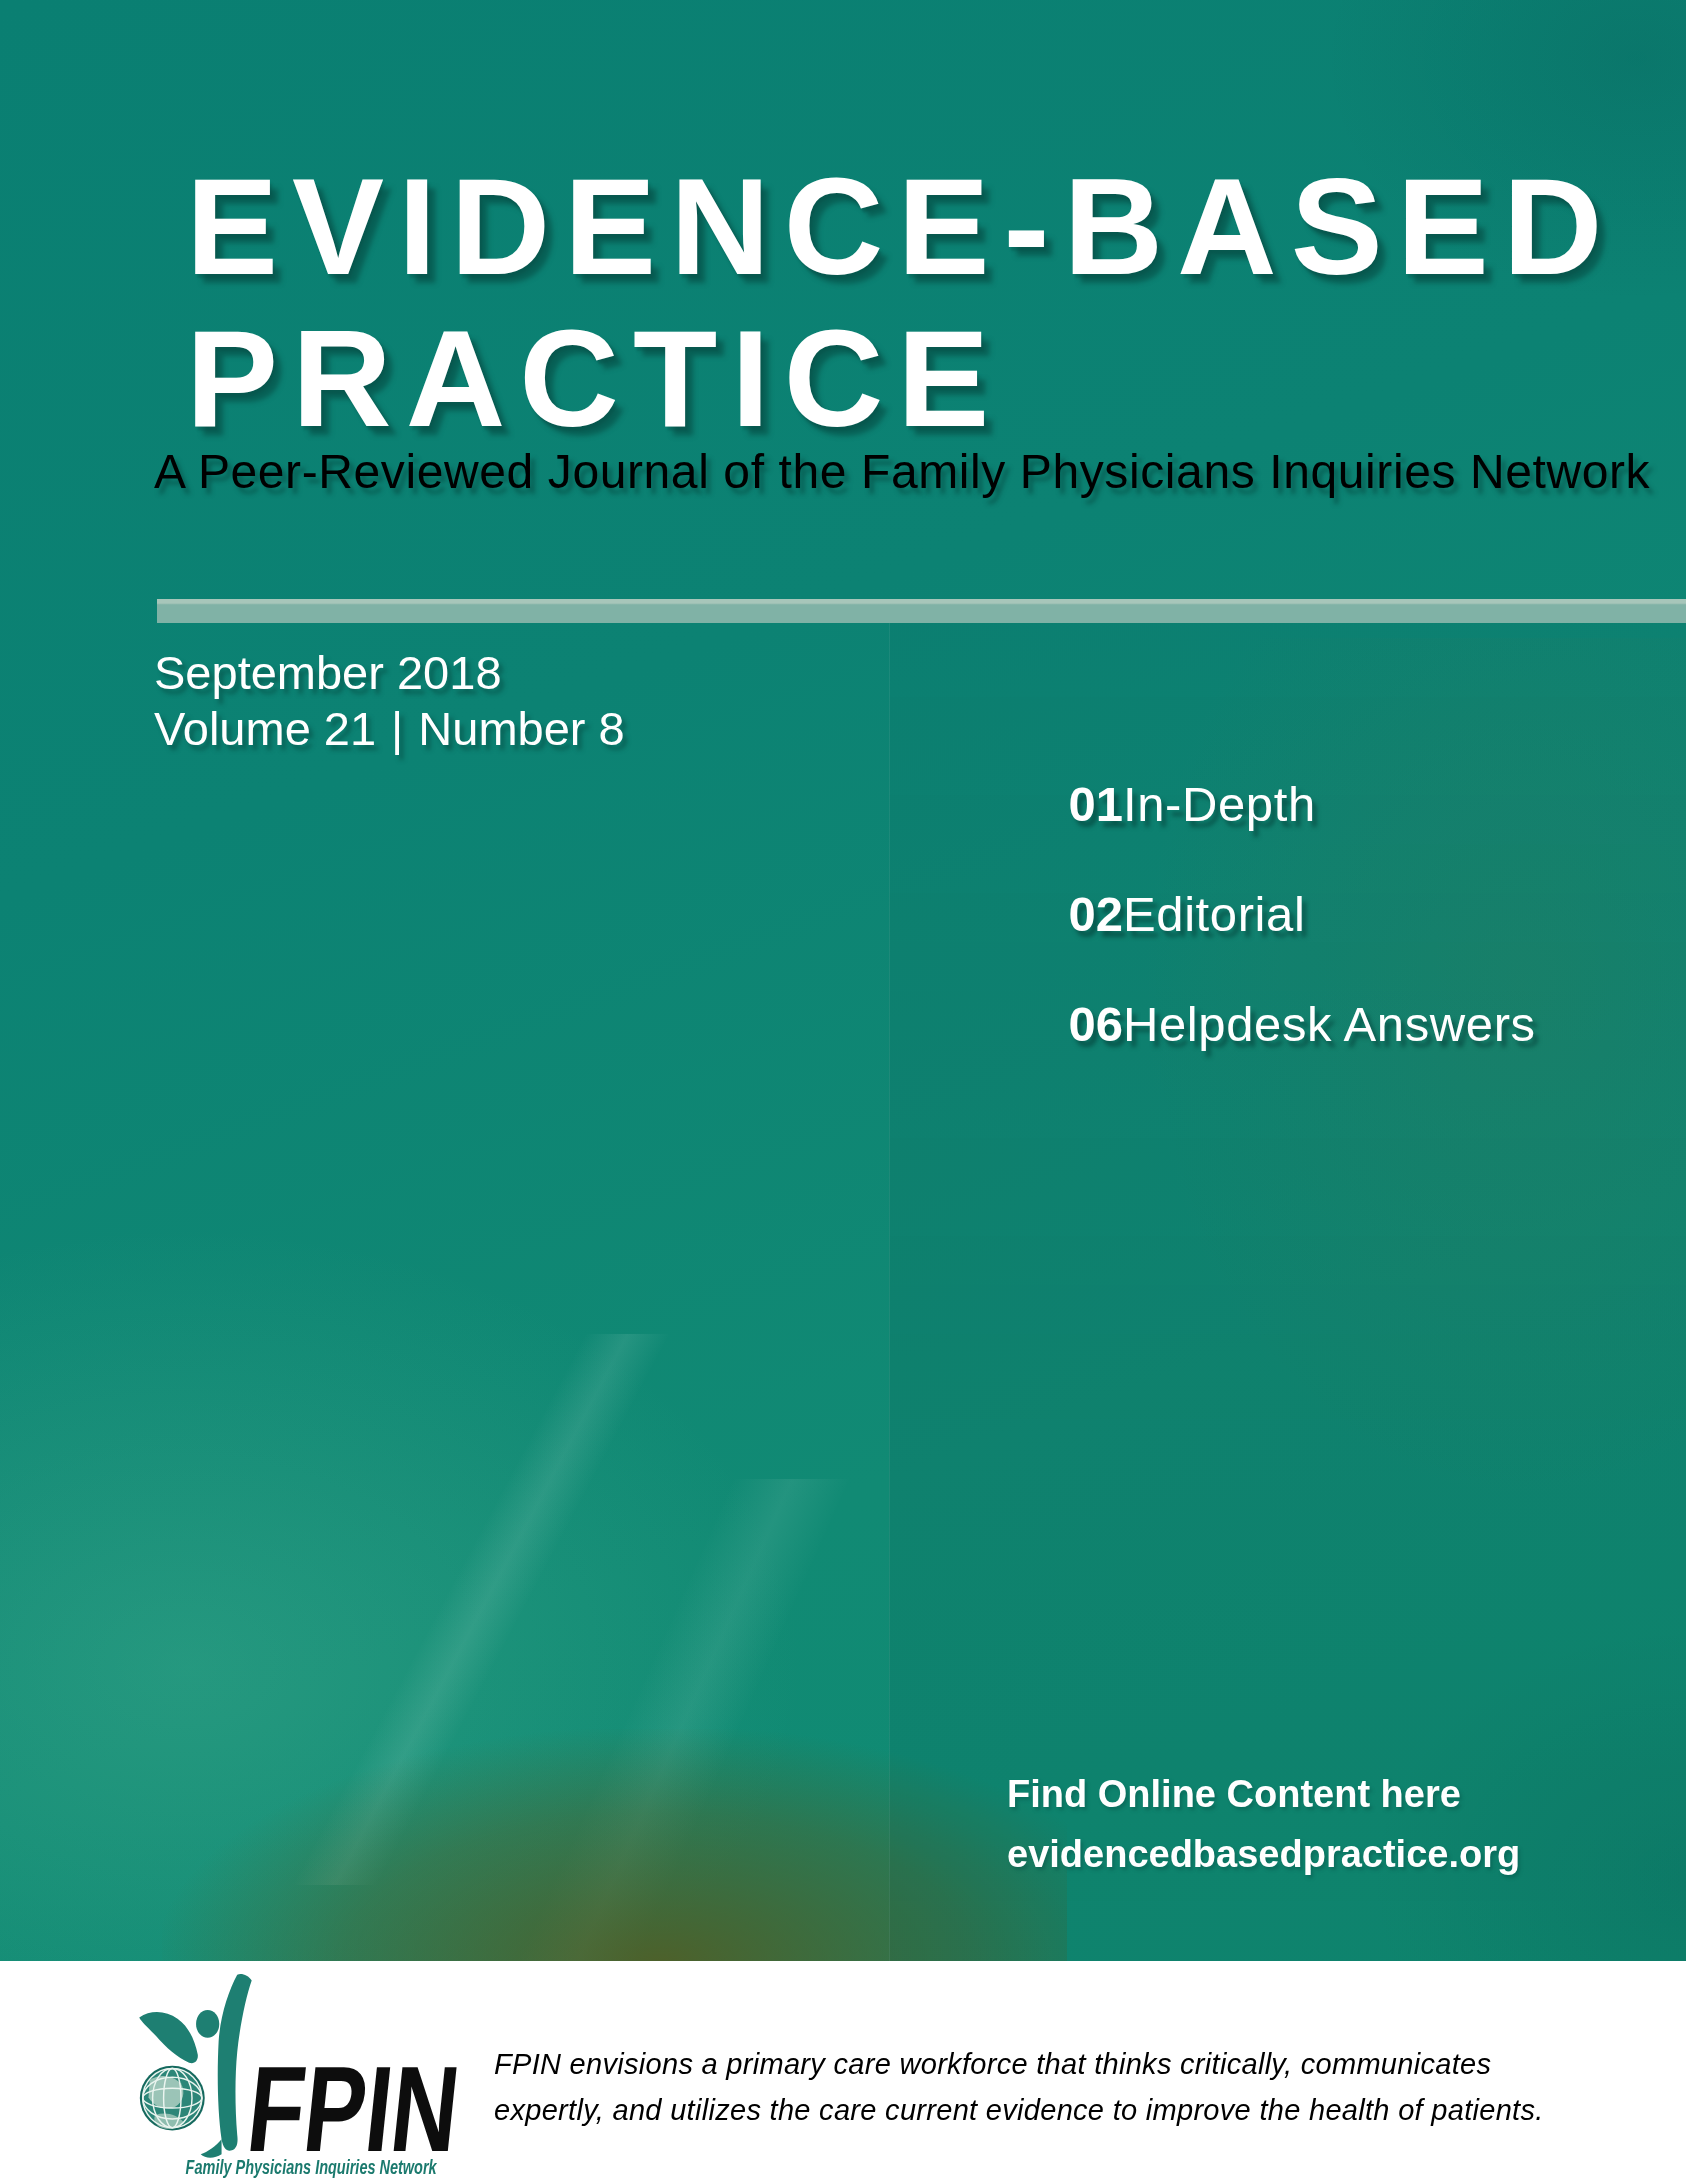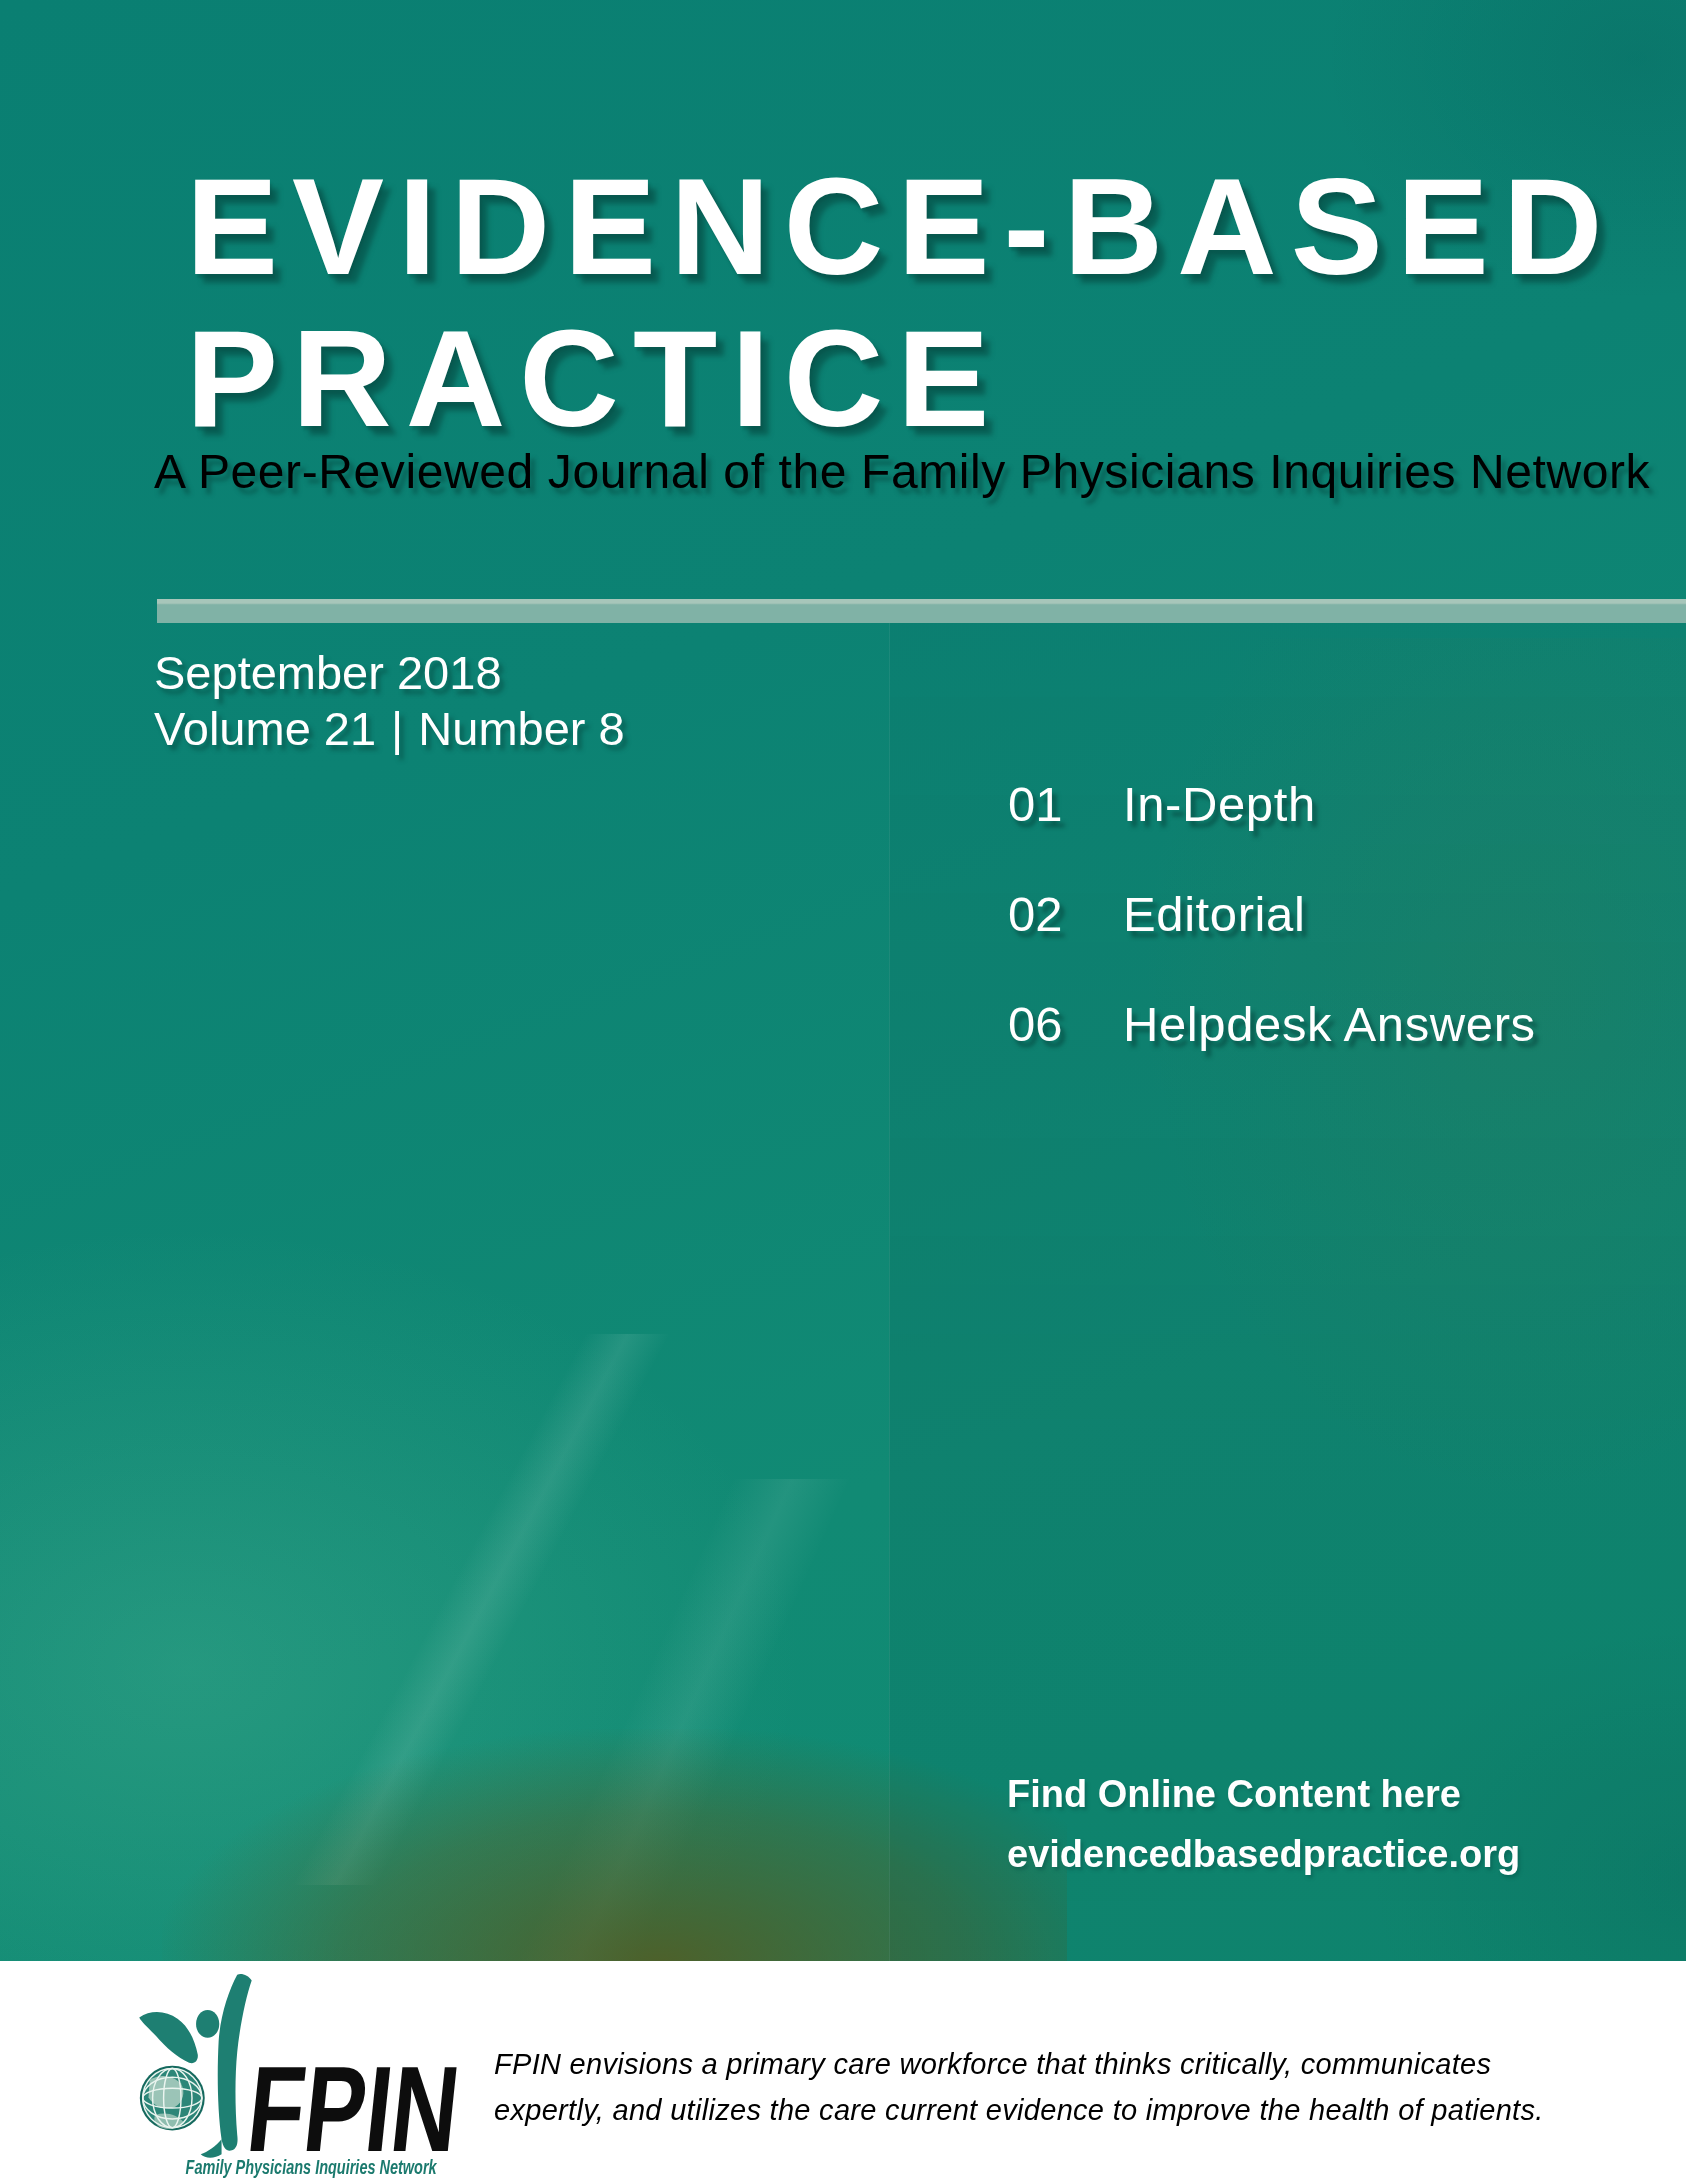--- a/index.html
+++ b/index.html
@@ -68,21 +68,21 @@
   }
   .issue .sep{display:inline-block;margin:0 15px;}
   
   .toc{position:absolute;left:1008px;top:772px;}
   .toc-row{
     display:flex;align-items:flex-start;
     height:64px;margin-bottom:46px;
     color:#ffffff;font-size:49px;line-height:64px;white-space:nowrap;
     text-shadow:4.6px 5.8px 4.6px rgba(4,60,54,0.60);
   }
-  .toc-page{font-weight:400;width:115px;flex:0 0 115px;}
+  .toc-page{font-weight:700;width:115px;flex:0 0 115px;text-align:right;}
   .toc-label{font-weight:400;letter-spacing:0.6px;}
   
   .online{
     position:absolute;left:1007px;top:1764px;
     color:#ffffff;font-size:38px;font-weight:700;line-height:60px;white-space:nowrap;
     text-shadow:2.3px 2.9px 3.5px rgba(5,70,62,0.35);
   }
   
   .footer{
     position:absolute;left:0;top:1961px;width:1687px;height:222px;background:#ffffff;

